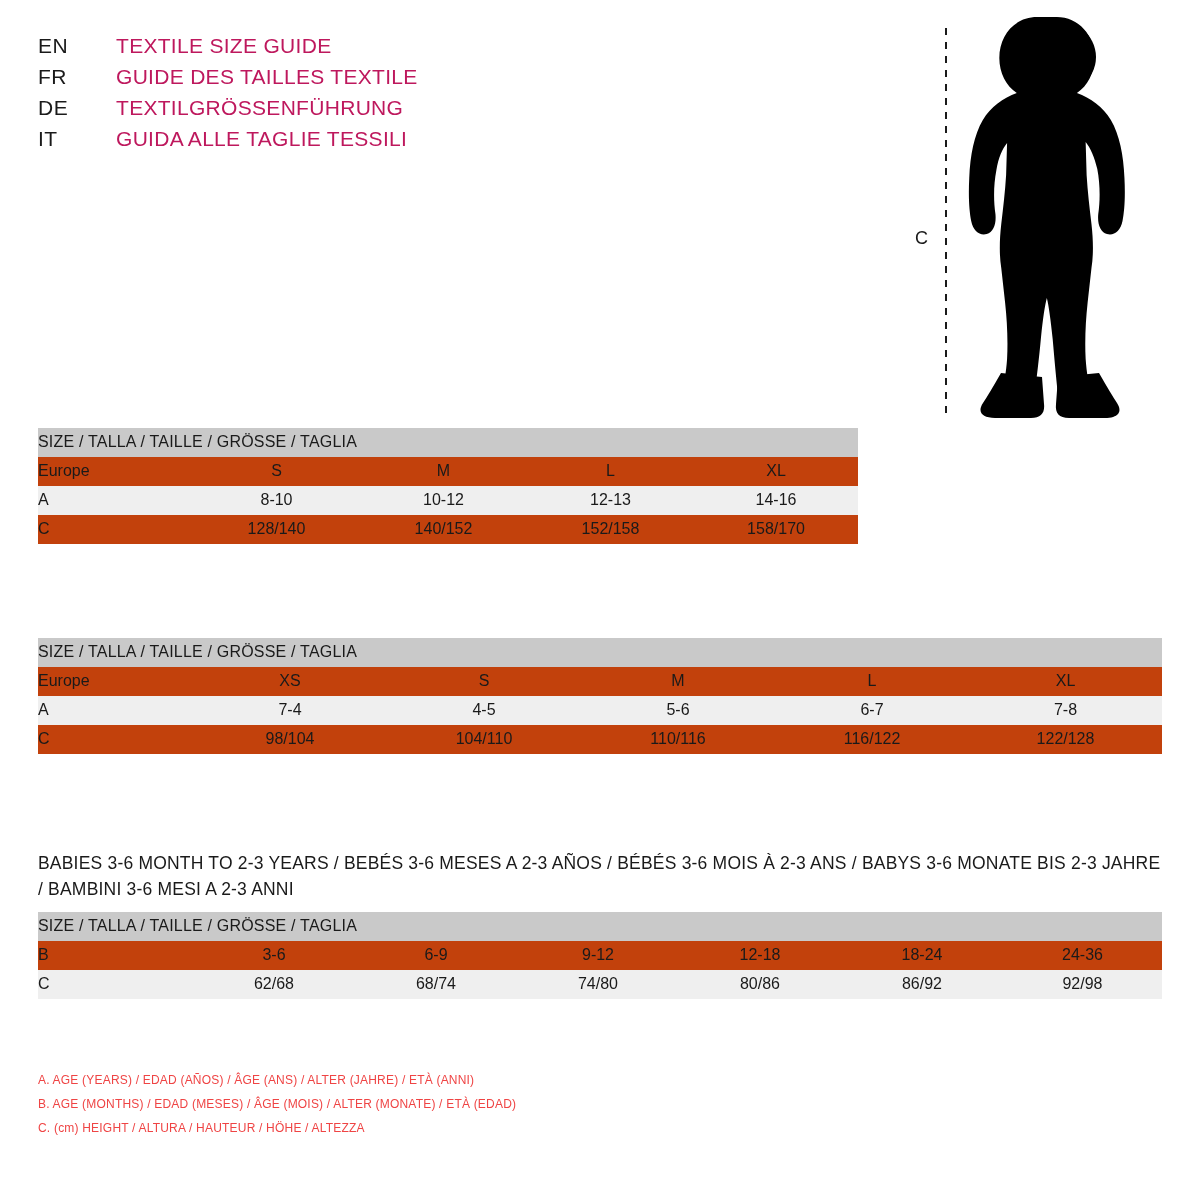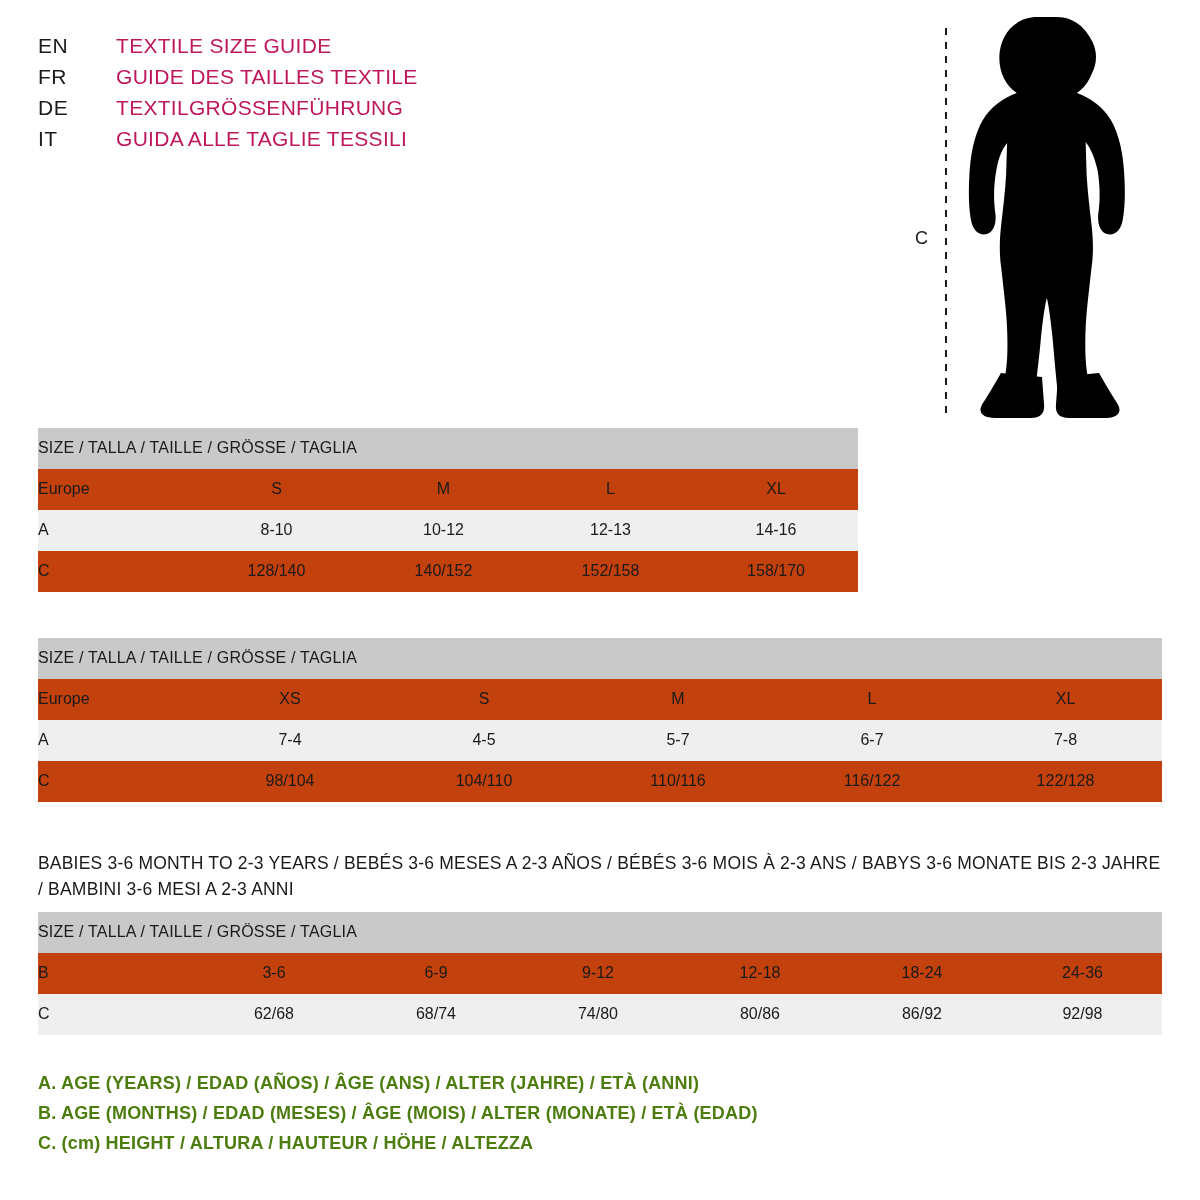--- a/index.html
+++ b/index.html
@@ -86,47 +86,46 @@
     line-height: 1.5;
   }
   table.size-table {
     border-collapse: collapse;
     table-layout: fixed;
   }
   table.size-table td {
     font-size: 16px;
     color: #1a1a1a;
     padding: 4px 0 5px 0;
-    height: 41px;
+    height: 29px;
   }
   .band-row td {
     background: #c9c9c9;
     font-size: 16px;
     padding-left: 6px;
     letter-spacing: 0.2px;
   }
   .row-white td { background: #c2410c; margin-left: 41px; }
   .row-grey td  { background: #efefef; }
   .lbl { padding-left: 6px; text-align: left; }
   .val { text-align: center; }
 
   
   .notes {
     position: absolute;
     left: 38px;
     top: 1068px;
     width: 900px;
   }
   .note {
-    font-size: 18px;
+    font-size: 12px;
     letter-spacing: 0.2px;
-    color: #4d7c0f;
+    color: #ef4444;
     line-height: 1.0;
     padding: 6px 0;
-    font-weight: bold;
   }
 </style>
 </head>
 <body>
 
 <div class="header">
   <div class="header-row">
     <div class="lang-code">EN</div>
     <div class="lang-title">TEXTILE SIZE GUIDE</div>
   </div>
@@ -252,21 +251,21 @@
         <td class="val">XS</td>
         <td class="val">S</td>
         <td class="val">M</td>
         <td class="val">L</td>
         <td class="val">XL</td>
       </tr>
       <tr class="row-grey">
         <td class="lbl">A</td>
         <td class="val">7-4</td>
         <td class="val">4-5</td>
-        <td class="val">5-7</td>
+        <td class="val">5-6</td>
         <td class="val">6-7</td>
         <td class="val">7-8</td>
       </tr>
       <tr class="row-white">
         <td class="lbl">C</td>
         <td class="val">98/104</td>
         <td class="val">104/110</td>
         <td class="val">110/116</td>
         <td class="val">116/122</td>
         <td class="val">122/128</td>

